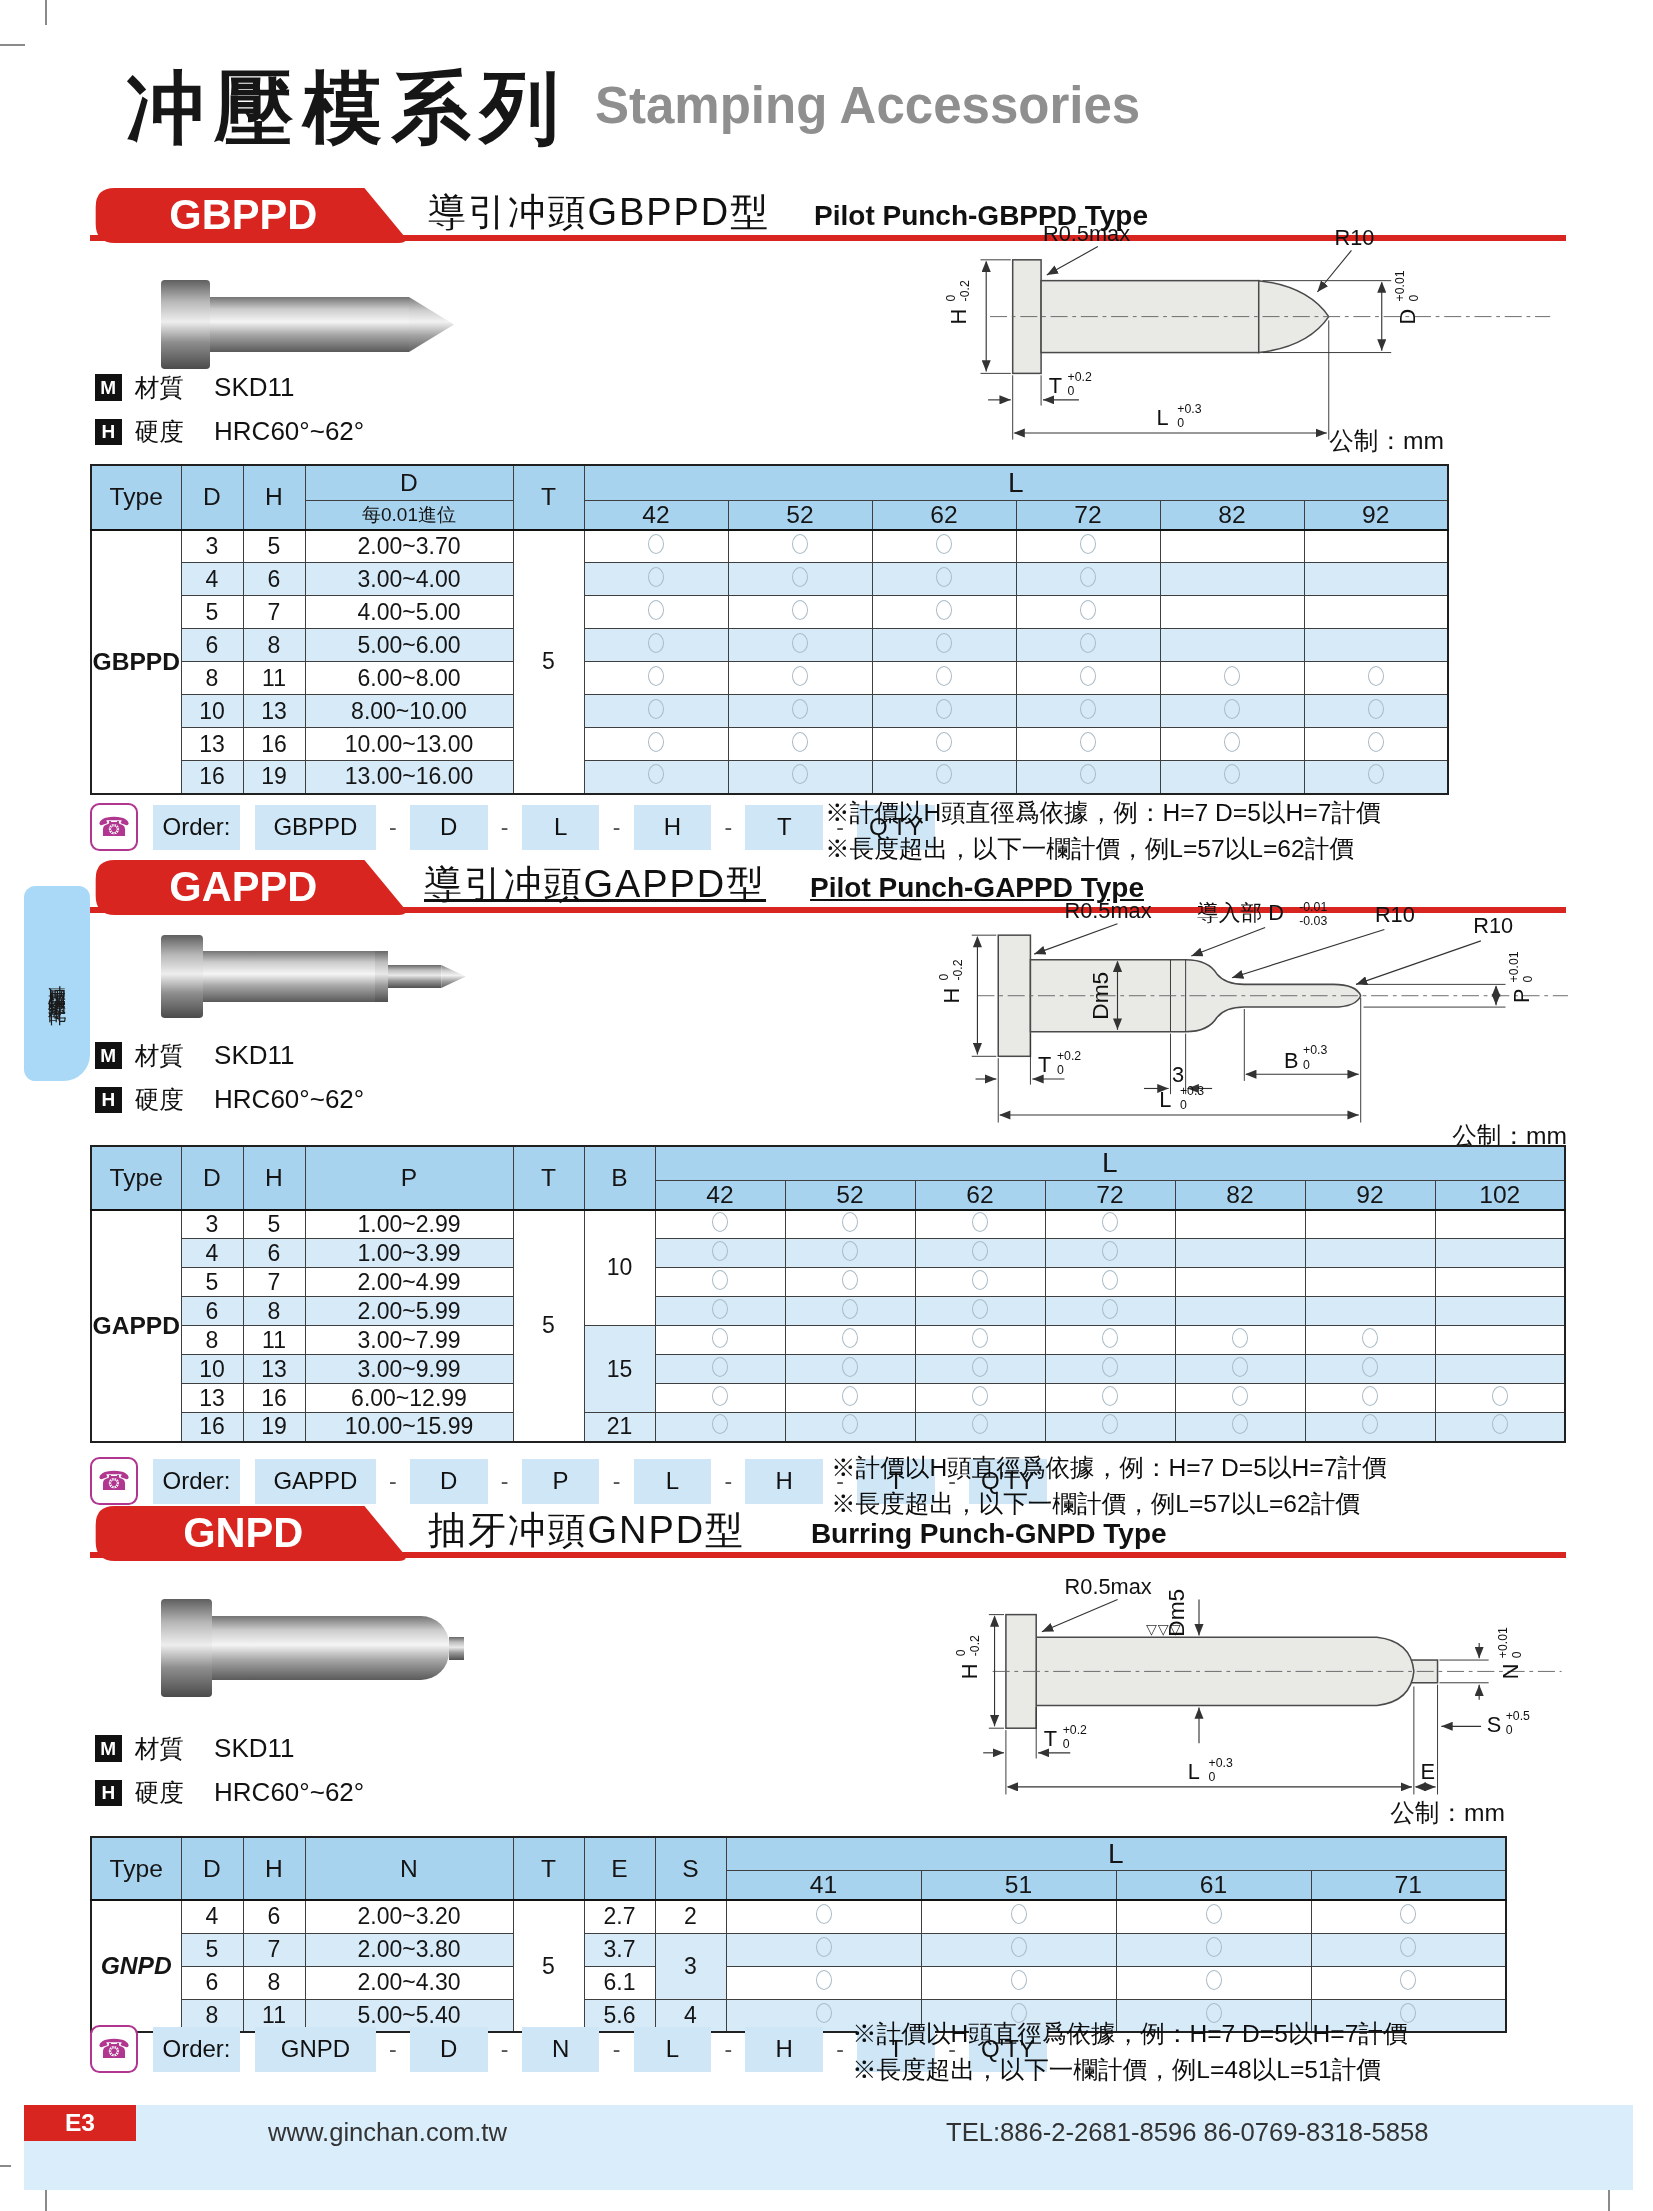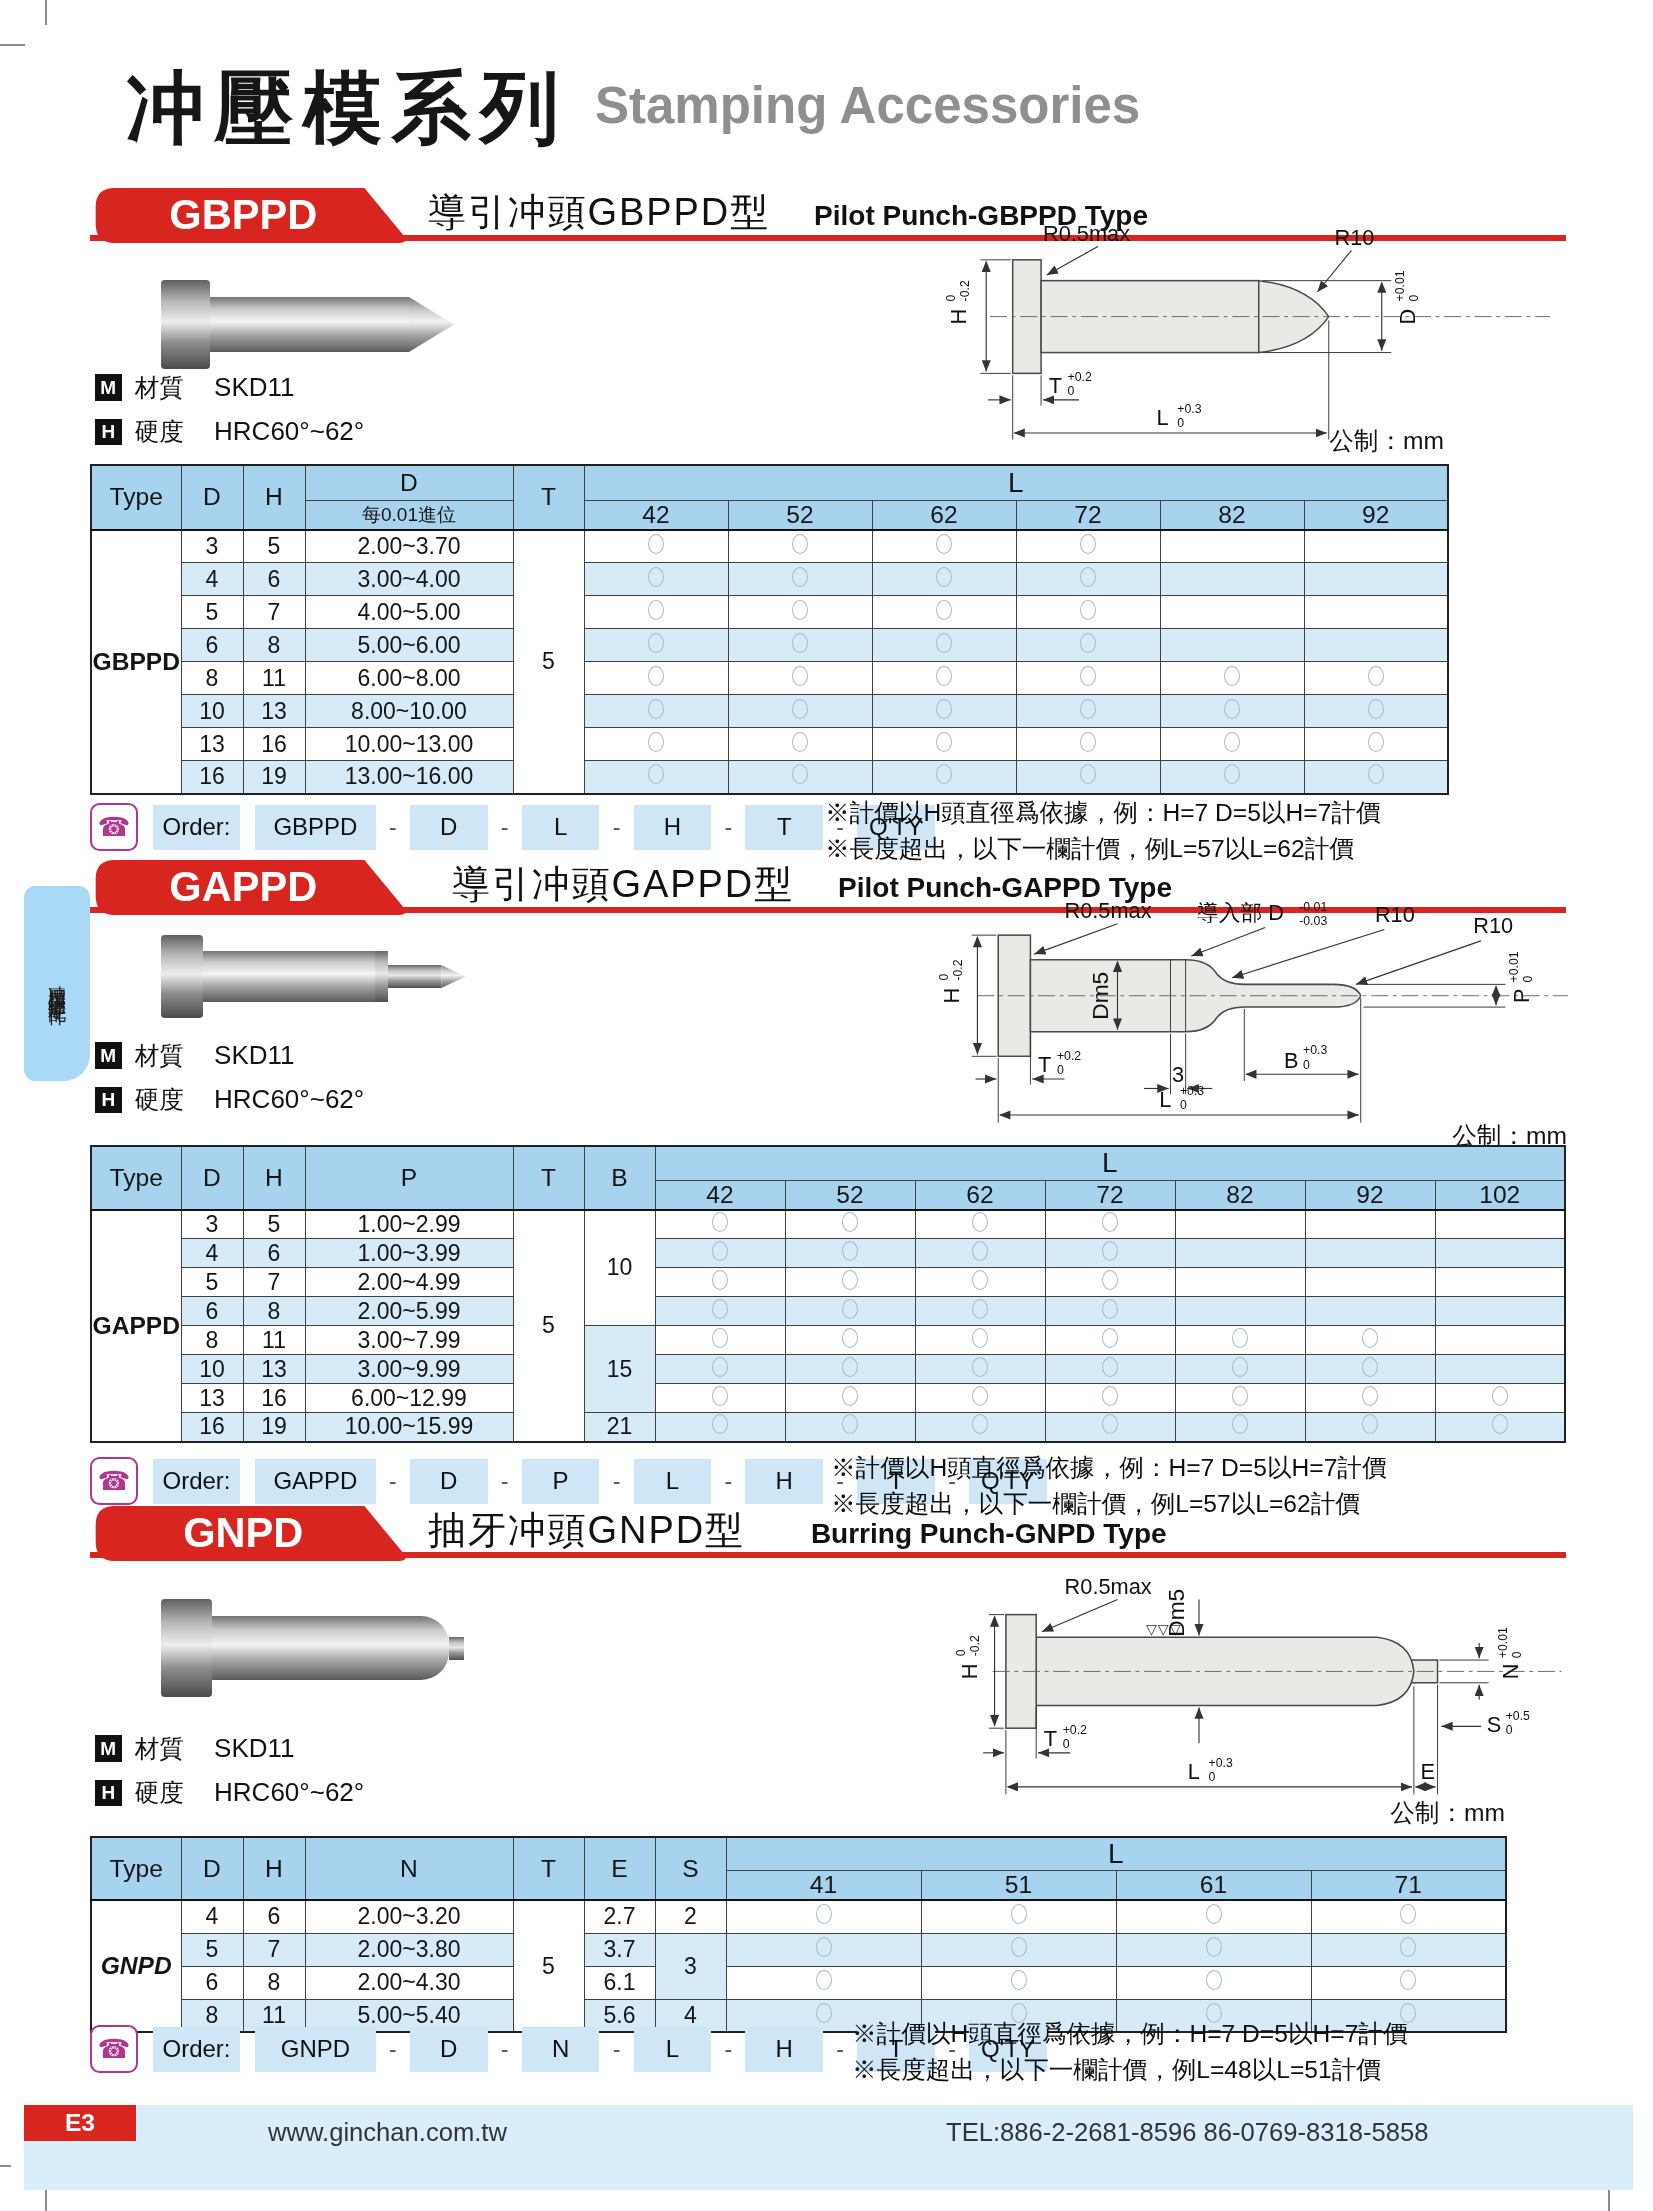--- a/index.html
+++ b/index.html
@@ -350,21 +350,21 @@
   <div class="notes" style="left:825px;top:795px;">
     <p>※計價以H頭直徑爲依據，例：H=7 D=5以H=7計價</p>
     <p>※長度超出，以下一欄計價，例L=57以L=62計價</p>
   </div>
 
   <div class="red-rule" style="left:90px;top:907px;width:1476px;"></div>
   <svg class="badge-svg" style="left:90px;top:857px;" width="317" height="61" viewBox="0 0 335 64">
     <path d="M26,3 H290 L333,55 Q336,61 326,61 H26 Q6,61 6,41 V23 Q6,3 26,3 Z" fill="#d8251f"></path>
     <text x="162" y="46" text-anchor="middle" font-size="44" font-weight="bold" fill="#fff" font-family="Liberation Sans, sans-serif">GAPPD</text>
   </svg>
-  <div class="sec-title" style="left:452px;top:859px;">
+  <div class="sec-title" style="left:424px;top:859px;text-decoration:underline;">
     <span class="zh">導引冲頭GAPPD型</span>
     <span class="en">Pilot Punch-GAPPD Type</span>
   </div>
 
   <div class="photo" id="photo-gappd" style="left:161px;top:935px;">
     <div class="p-head" style="width:42px;height:83px;"></div>
     <div class="p-body" style="width:172px;height:51px;"></div>
     <div class="p-lead" style="width:13.2px;height:51px;"></div>
     <div class="p-lead" style="width:53px;height:23px;"></div>
     <div class="p-tip" style="width:24.6px;height:23px;"></div>

